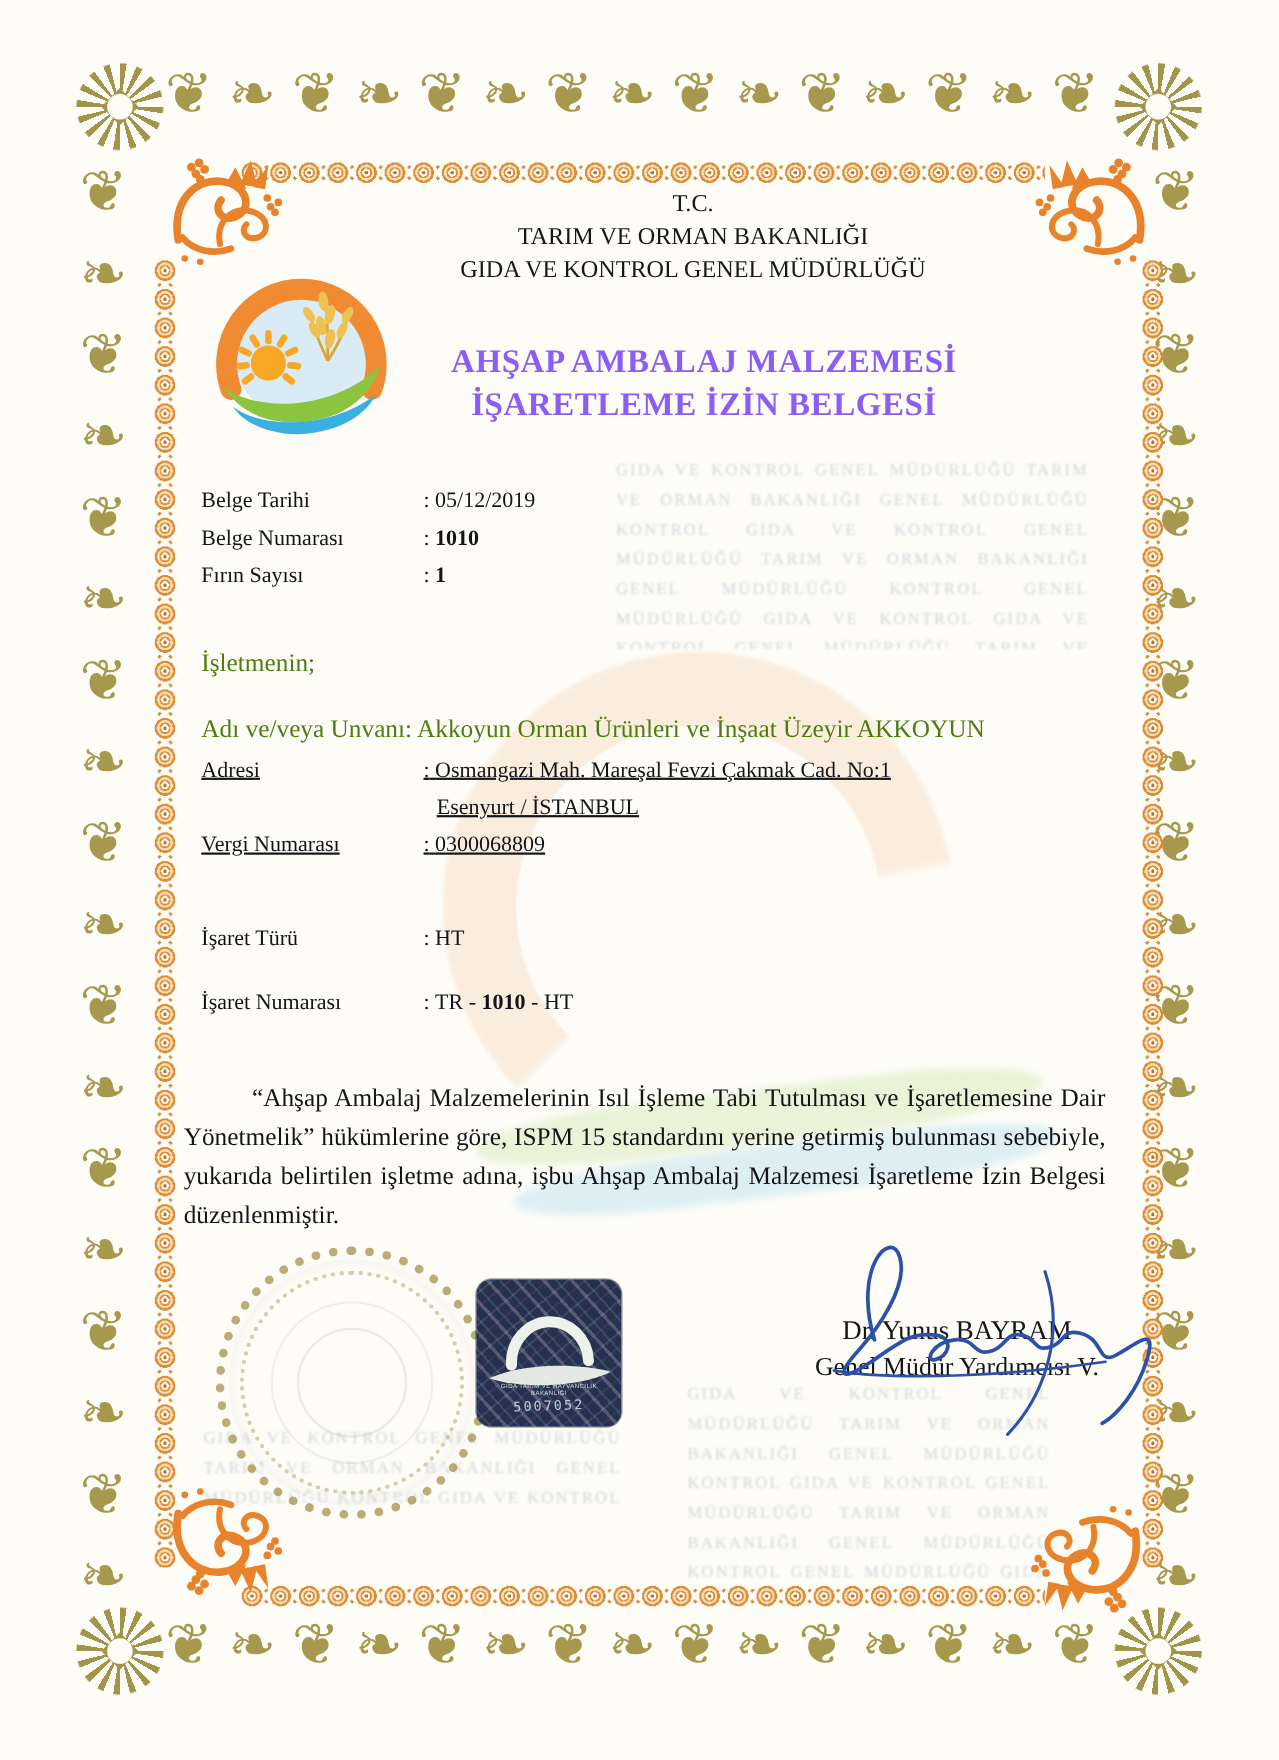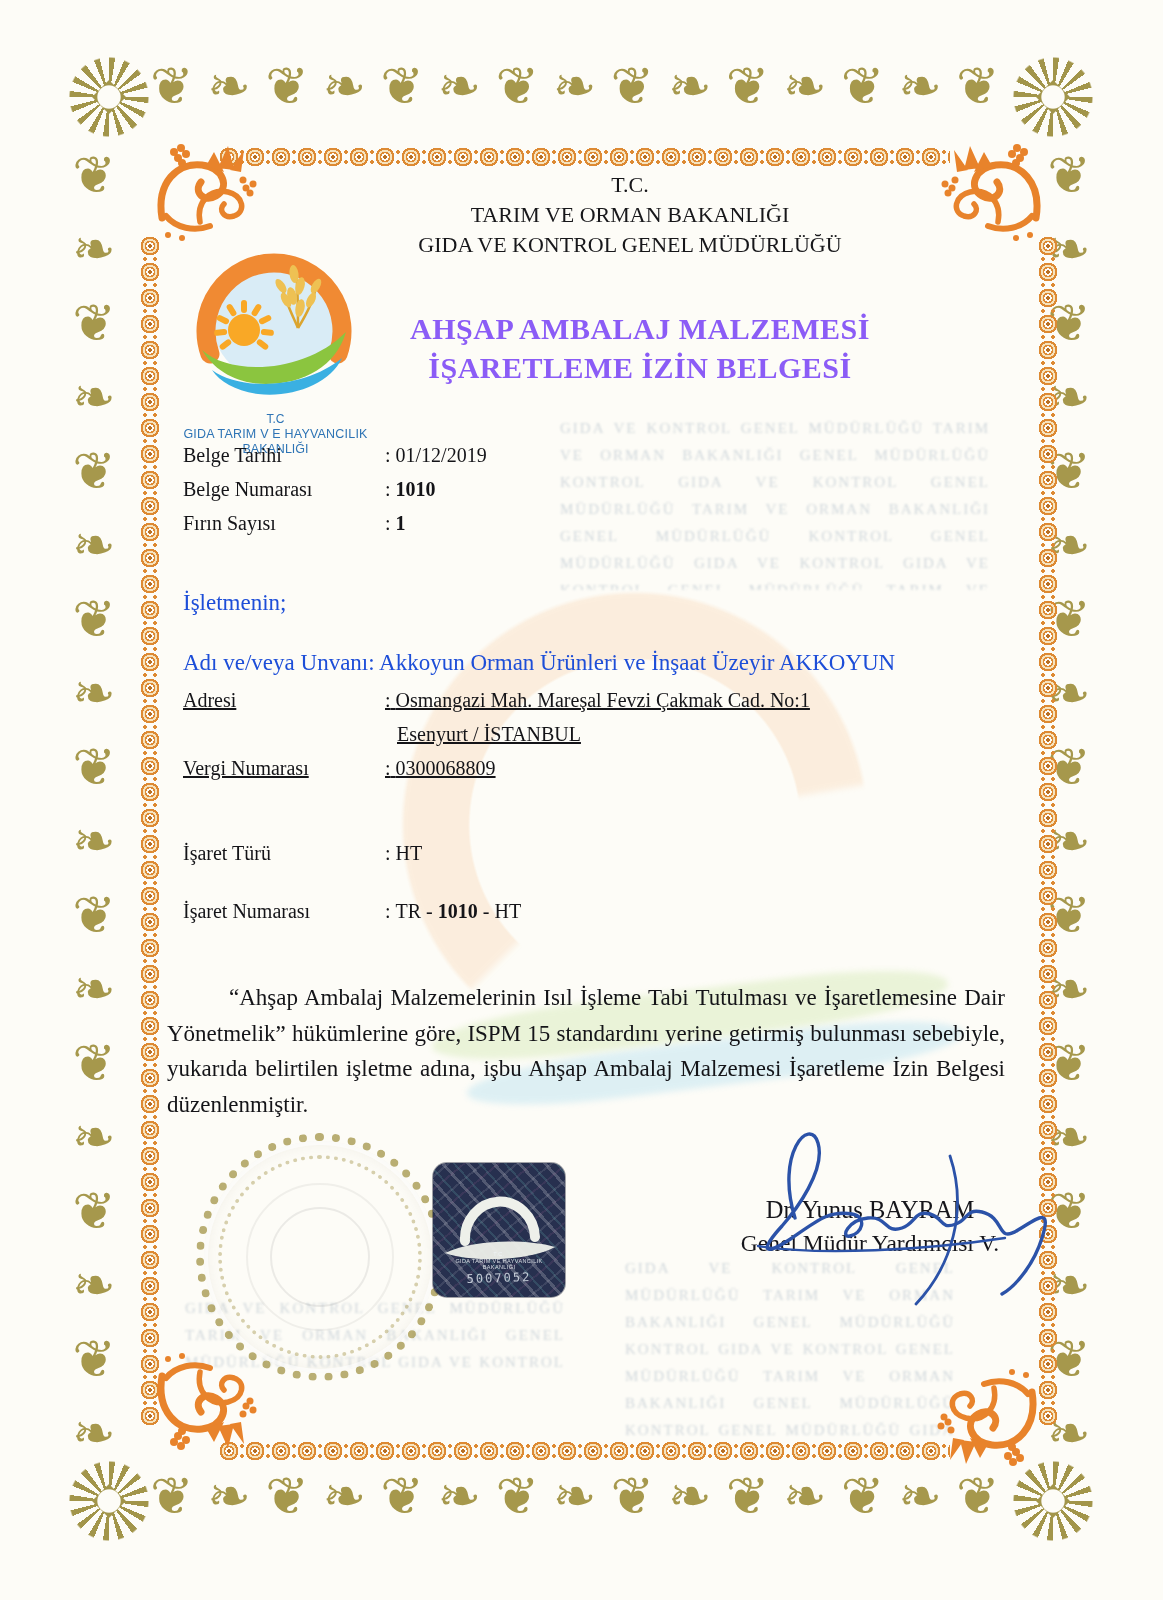--- a/index.html
+++ b/index.html
@@ -64,21 +64,21 @@
   .logo{position:absolute;left:183px;top:228px;width:185px;z-index:2;text-align:center;}
   .logo-text{font-family:"Liberation Sans",sans-serif;color:#2e74b5;line-height:15px;margin-top:2px;}
   .logo-text .l1{font-size:12px;} .logo-text .l2{font-size:12.5px;letter-spacing:.2px;} .logo-text .l3{font-size:12.5px;}
 
   
   .content{position:absolute;left:183px;width:835px;z-index:2;color:#141418;}
   .frow{display:flex;font-size:20px;line-height:34px;}
   .flabel{width:202px;flex:0 0 202px;}
   .fval .b{font-weight:bold;text-align:center;}
   .grp1{top:438px;}
-  .single{position:absolute;font-size:23px;z-index:2;color:#1d4ed8;}
+  .single{position:absolute;font-size:23px;z-index:2;color:#4d7c0f;}
   .isletmenin{left:183px;top:590px;}
   .adi{left:183px;top:650px;width:860px;}
   .grp2{top:683px;text-decoration:underline;}
   .grp3{top:836px;}
   .grp4{top:894px;}
   .para{position:absolute;left:167px;top:980px;width:838px;font-size:23px;line-height:35.5px;text-align:justify;text-indent:62px;z-index:2;color:#141418;}
 
   
   .seal{position:absolute;left:196px;top:1133px;width:232px;height:232px;border-radius:50%;z-index:2;
     border:8px dotted rgba(168,154,82,.8);
@@ -196,34 +196,29 @@
         <ellipse cx="106" cy="68" rx="4.5" ry="9" transform="rotate(-14 106 68)"></ellipse>
         <ellipse cx="114" cy="80" rx="4.5" ry="9" transform="rotate(12 114 80)"></ellipse>
         <ellipse cx="95" cy="58" rx="4" ry="8" transform="rotate(-34 95 58)"></ellipse>
         <ellipse cx="100" cy="72" rx="4" ry="8" transform="rotate(-30 100 72)"></ellipse>
         <ellipse cx="130" cy="58" rx="4" ry="8" transform="rotate(30 130 58)"></ellipse>
         <ellipse cx="125" cy="72" rx="4" ry="8" transform="rotate(26 125 72)"></ellipse>
       </g>
       <path d="M16,122 C44,148 118,146 160,104 C150,138 118,156 80,156 C50,156 28,142 16,122 Z" fill="#8bc53f"></path>
       <path d="M26,142 C56,164 120,160 156,130 C144,156 106,170 72,166 C50,163 34,154 26,142 Z" fill="#3ab0e2"></path>
     </svg>
-    <div class="logo-text">
-      <div class="l1">T.C</div>
-      <div class="l2">GIDA TARIM V E HAYVANCILIK</div>
-      <div class="l3">BAKANLIĞI</div>
-    </div>
   </div>
 
   <div class="title title-1">AHŞAP AMBALAJ MALZEMESİ</div>
   <div class="title title-2">İŞARETLEME İZİN BELGESİ</div>
 
   <div class="content grp1" style="position:absolute;">
     <div class="frow">
       <span class="flabel">Belge Tarihi</span>
-      <span class="fval"><span>:</span>&nbsp;<span>01/12/2019</span></span>
+      <span class="fval"><span>:</span>&nbsp;<span>05/12/2019</span></span>
     </div>
     <div class="frow">
       <span class="flabel">Belge Numarası</span>
       <span class="fval"><span>:</span>&nbsp;<span class="b">1010</span></span>
     </div>
     <div class="frow">
       <span class="flabel">Fırın Sayısı</span>
       <span class="fval"><span>:</span>&nbsp;<span class="b">1</span></span>
     </div>
   </div>

